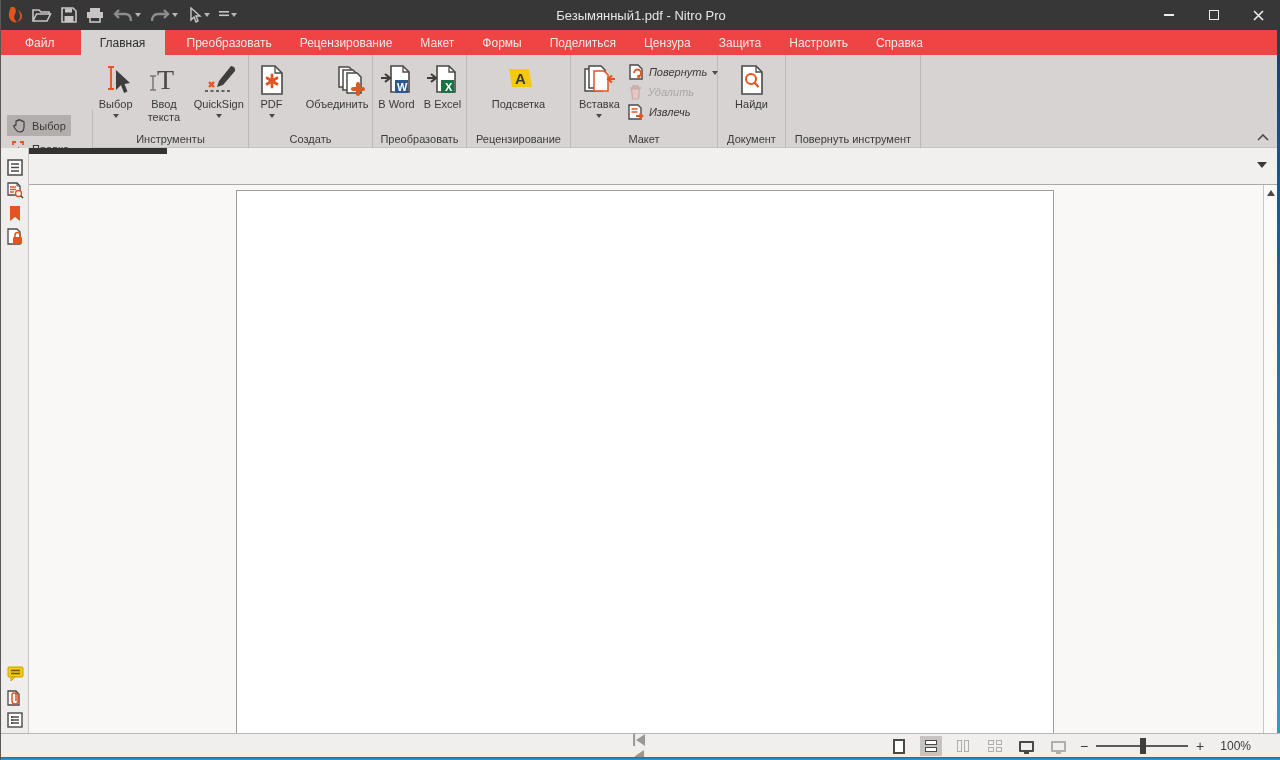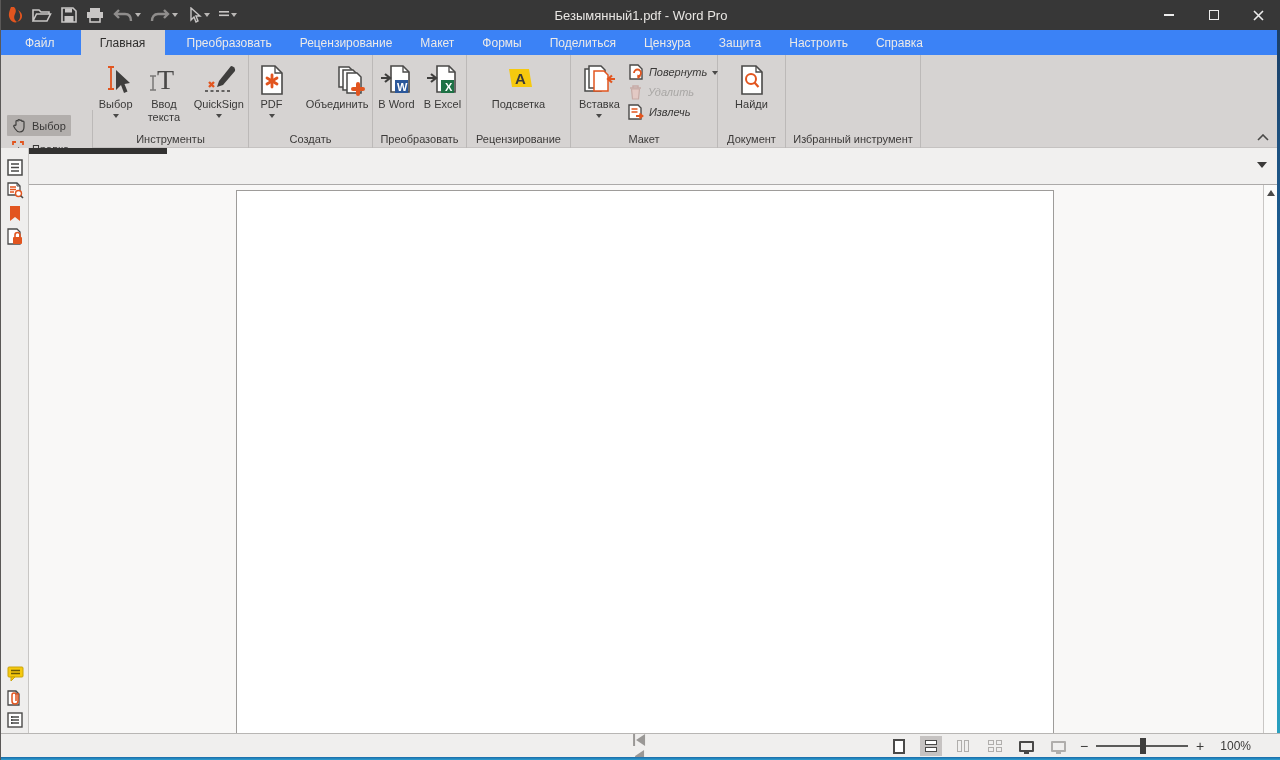--- a/index.html
+++ b/index.html
@@ -13,21 +13,21 @@
   .qa { display:flex; align-items:center; gap:9px; padding-left:6px; }
   .qa .btn { display:flex; align-items:center; gap:2px; cursor:default; }
   .title-text { position:absolute; left:0; right:0; text-align:center; color:#e8e6e3; font-size:13px; pointer-events:none; }
   .win-controls { position:absolute; right:0; top:0; height:30px; display:flex; }
   .win-btn { width:45px; height:30px; display:flex; align-items:center; justify-content:center; }
   .glyph-min { width:10px; height:2px; background:#ececec; }
   .glyph-max { width:10px; height:10px; border:1.5px solid #ececec; }
   .caret-sm { width:0; height:0; border-left:3px solid transparent; border-right:3px solid transparent; border-top:4px solid #b9b7b5; }
 
   
-  .menubar { position:absolute; left:0; top:30px; width:1280px; height:25px; background:#3b82f6; display:flex; align-items:stretch; font-size:12px; color:#eceae8; }
+  .menubar { position:absolute; left:0; top:30px; width:1280px; height:25px; background:#ef4444; display:flex; align-items:stretch; font-size:12px; color:#eceae8; }
   .menu-tab { display:flex; align-items:center; padding:0 14px; cursor:default; }
   .menu-tab.file { margin-left:10px; }
   .menu-tab.active { background:#d6d3d2; color:#2f2e2d; width:84px; justify-content:center; margin:0 8px 0 12px; }
 
   
   .ribbon { position:absolute; left:0; top:55px; width:1280px; height:93px; background:#d6d3d2; border-bottom:1px solid #c5c2c1; }
   .rgroup { position:absolute; top:0; height:93px; border-right:1px solid #bcb9b8; }
   .rgroup-label { position:absolute; bottom:3px; left:0; right:0; text-align:center; font-size:11px; color:#3c3a39; }
   .big-row { display:flex; justify-content:center; align-items:flex-start; gap:4px; padding-top:7px; }
   .rb { display:flex; flex-direction:column; align-items:center; font-size:11px; color:#3a3938; text-align:center; line-height:1.2; }
@@ -155,21 +155,21 @@
         <span class="caret-sm"></span>
       </span>
       <span class="btn">
         <svg width="10" height="9" viewBox="0 0 10 9">
             <rect x="0" y="0" width="10" height="1.6" fill="#c8c6c5"></rect>
             <rect x="0" y="3.5" width="10" height="1.6" fill="#c8c6c5"></rect>
           </svg>
         <span class="caret-sm"></span>
       </span>
     </div>
-    <div class="title-text">Безымянный1.pdf - Word Pro</div>
+    <div class="title-text">Безымянный1.pdf - Nitro Pro</div>
     <div class="win-controls">
       <div class="win-btn">
           <span class="glyph-min"></span>
         </div>
       <div class="win-btn">
           <span class="glyph-max"></span>
         </div>
       <div class="win-btn">
         <svg width="11" height="11" viewBox="0 0 11 11">
             <path d="M1 1 L10 10 M10 1 L1 10" stroke="#ececec" stroke-width="1.6"></path>
@@ -390,21 +390,21 @@
                 <path d="M16.5 18.5 L20.5 23" stroke="#e2551f" stroke-width="2.2"></path>
               </svg>
           </span>
           <span>Найди</span>
         </div>
       </div>
       <div class="rgroup-label">Документ</div>
     </div>
 
     <div class="rgroup" style="left:785px; width:135px;">
-      <div class="rgroup-label">Избранный инструмент</div>
+      <div class="rgroup-label">Повернуть инструмент</div>
     </div>
 
     <div class="ribbon-collapse">
       <svg width="12" height="7" viewBox="0 0 12 7">
           <path d="M1 6 L6 1 L11 6" fill="none" stroke="#4a4948" stroke-width="1.6"></path>
         </svg>
     </div>
   </div>
 
   <div class="tabstrip">

